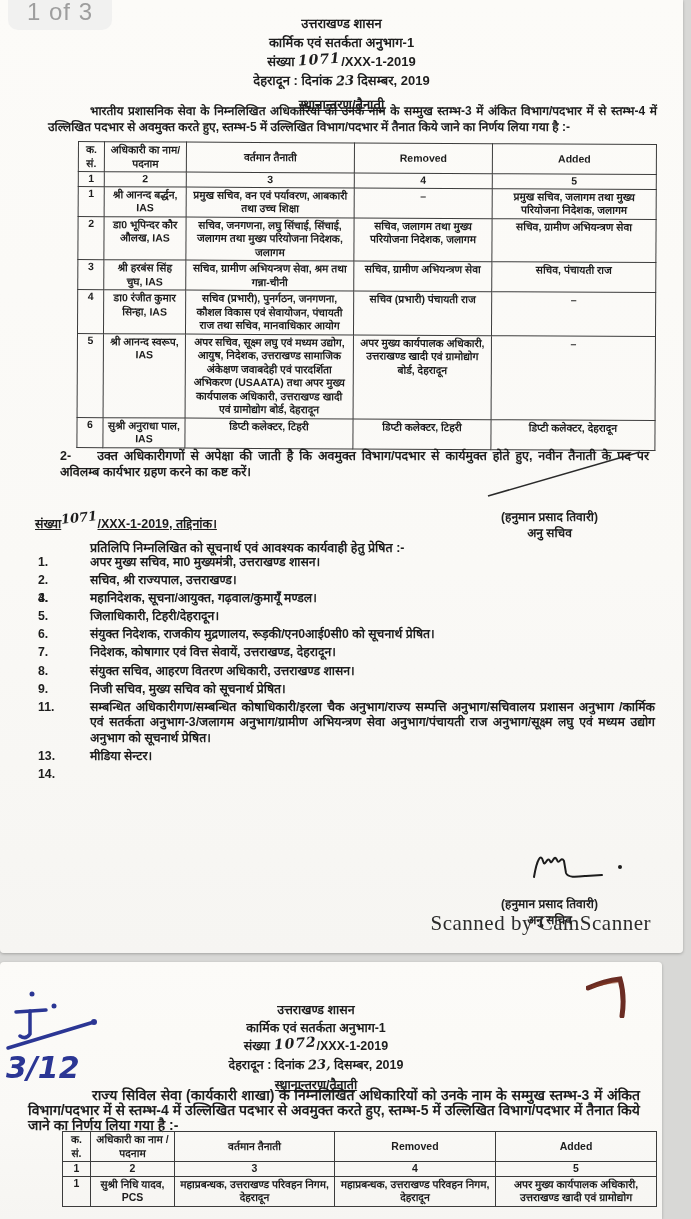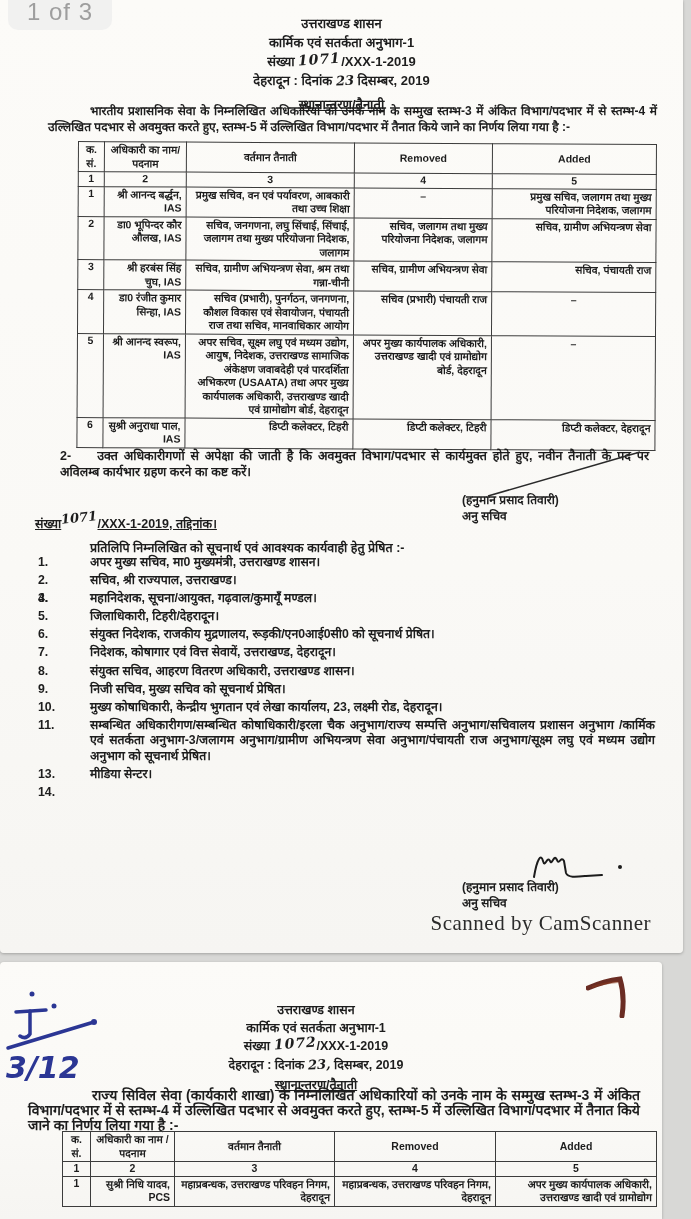--- a/index.html
+++ b/index.html
@@ -36,33 +36,33 @@
   .hand{font-family:"DejaVu Serif",serif;font-style:italic;font-weight:700;display:inline-block;}
   .hand.num{transform:rotate(-4deg) translateY(-2px);font-size:14px;letter-spacing:1px;}
   .hand.date{transform:rotate(-3deg);font-size:13px;}
 
   .p1-intro{top:104px;left:48px;right:26px;font-size:12px;line-height:15.5px;text-indent:42px;text-align:justify;}
 
   
   table.doc{border-collapse:collapse;table-layout:fixed;background:transparent;}
   table.doc td,table.doc th{
     border:1px solid #3c3c3c;font-size:10.5px;line-height:13.5px;
-    padding:1px 4px;vertical-align:top;text-align:right;font-weight:700;
+    padding:1px 4px;vertical-align:top;text-align:center;font-weight:700;
   }
   table.doc .cnum{text-align:center;padding:0;}
   table.doc th{text-align:center;vertical-align:middle;}
   .p1-table{top:141px;left:78px;width:578px;transform:rotate(.3deg);transform-origin:top left;}
   .p2-table{top:169px;left:62px;width:594px;}
   .dashcell{text-align:center !important;}
 
   .p1-para2{top:448px;left:60px;right:34px;font-size:12.5px;line-height:16px;text-align:justify;}
   .p1-para2 .pnum{margin-right:26px;}
 
   .sigline{top:448px;left:478px;width:172px;height:52px;}
-  .sign{width:175px;font-size:12px;line-height:16px;}
+  .sign{width:175px;text-align:center;font-size:12px;line-height:16px;margin-top:17px;}
   .sign1{top:492px;left:462px;}
   .sign2{top:879px;left:462px;}
 
   .p1-ref{top:515px;left:35px;font-size:12.5px;}
   .p1-ref .u{text-decoration:underline;}
   .p1-ref .hand{font-size:13px;position:relative;top:-6px;transform:rotate(-6deg);}
 
   .p1-copyintro{top:539px;left:90px;font-size:12.5px;}
   .p1-list{top:555px;left:0;right:28px;}
   .li{position:relative;padding-left:90px;font-size:12.3px;line-height:15.6px;margin-bottom:2.5px;text-align:justify;}
@@ -199,21 +199,20 @@
     <div class="abs p1-list">
       <div class="li hin"><span class="n">1.</span><span>अपर मुख्य सचिव, मा0 मुख्यमंत्री, उत्तराखण्ड शासन।</span></div>
       <div class="li hin"><span class="n">2.</span><span>सचिव, श्री राज्यपाल, उत्तराखण्ड।</span></div>
       <div class="li hin"><span class="n">3.</span></div>
       <div class="li hin"><span class="n">4.</span><span>महानिदेशक, सूचना/आयुक्त, गढ़वाल/कुमायूँ मण्डल।</span></div>
       <div class="li hin"><span class="n">5.</span><span>जिलाधिकारी, टिहरी/देहरादून।</span></div>
       <div class="li hin"><span class="n">6.</span><span>संयुक्त निदेशक, राजकीय मुद्रणालय, रूड़की/एन0आई0सी0 को सूचनार्थ प्रेषित।</span></div>
       <div class="li hin"><span class="n">7.</span><span>निदेशक, कोषागार एवं वित्त सेवायें, उत्तराखण्ड, देहरादून।</span></div>
       <div class="li hin"><span class="n">8.</span><span>संयुक्त सचिव, आहरण वितरण अधिकारी, उत्तराखण्ड शासन।</span></div>
       <div class="li hin"><span class="n">9.</span><span>निजी सचिव, मुख्य सचिव को सूचनार्थ प्रेषित।</span></div>
-      <div class="li hin"><span class="n">10.</span><span>मुख्य कोषाधिकारी, केन्द्रीय भुगतान एवं लेखा कार्यालय, 23, लक्ष्मी रोड, देहरादून।</span></div>
       <div class="li hin"><span class="n">11.</span><span>सम्बन्धित अधिकारीगण/सम्बन्धित कोषाधिकारी/इरला चैक अनुभाग/राज्य सम्पत्ति अनुभाग/सचिवालय प्रशासन अनुभाग /कार्मिक एवं सतर्कता अनुभाग-3/जलागम अनुभाग/ग्रामीण अभियन्त्रण सेवा अनुभाग/पंचायती राज अनुभाग/सूक्ष्म लघु एवं मध्यम उद्योग अनुभाग को सूचनार्थ प्रेषित।</span></div>
       <div class="li hin"><span class="n">13.</span><span>मीडिया सेन्टर।</span></div>
       <div class="li hin"><span class="n">14.</span></div>
     </div>
 
     <svg class="abs scribble" viewBox="0 0 120 40">
       <path d="M6,32 C9,14 13,8 15,16 C17,24 19,10 22,16 C24,21 26,8 29,15 C31,21 33,10 36,16 L38,28 C40,33 48,32 58,31 L74,30" fill="none" stroke="#1c1c1c" stroke-width="2" stroke-linecap="round"></path>
       <circle cx="92" cy="22" r="2" fill="#1c1c1c"></circle>
     </svg>
 

